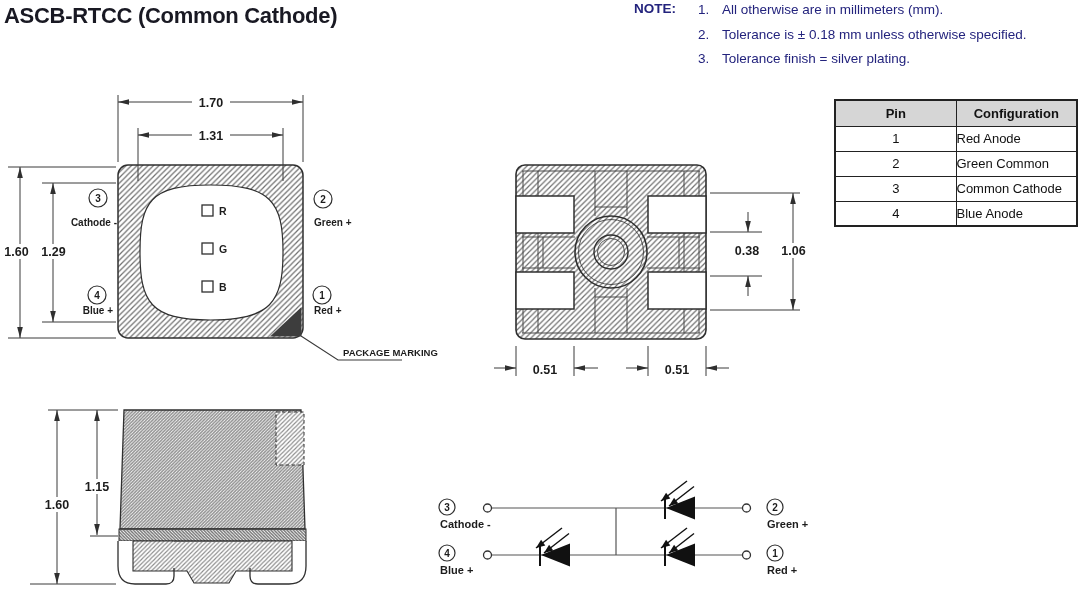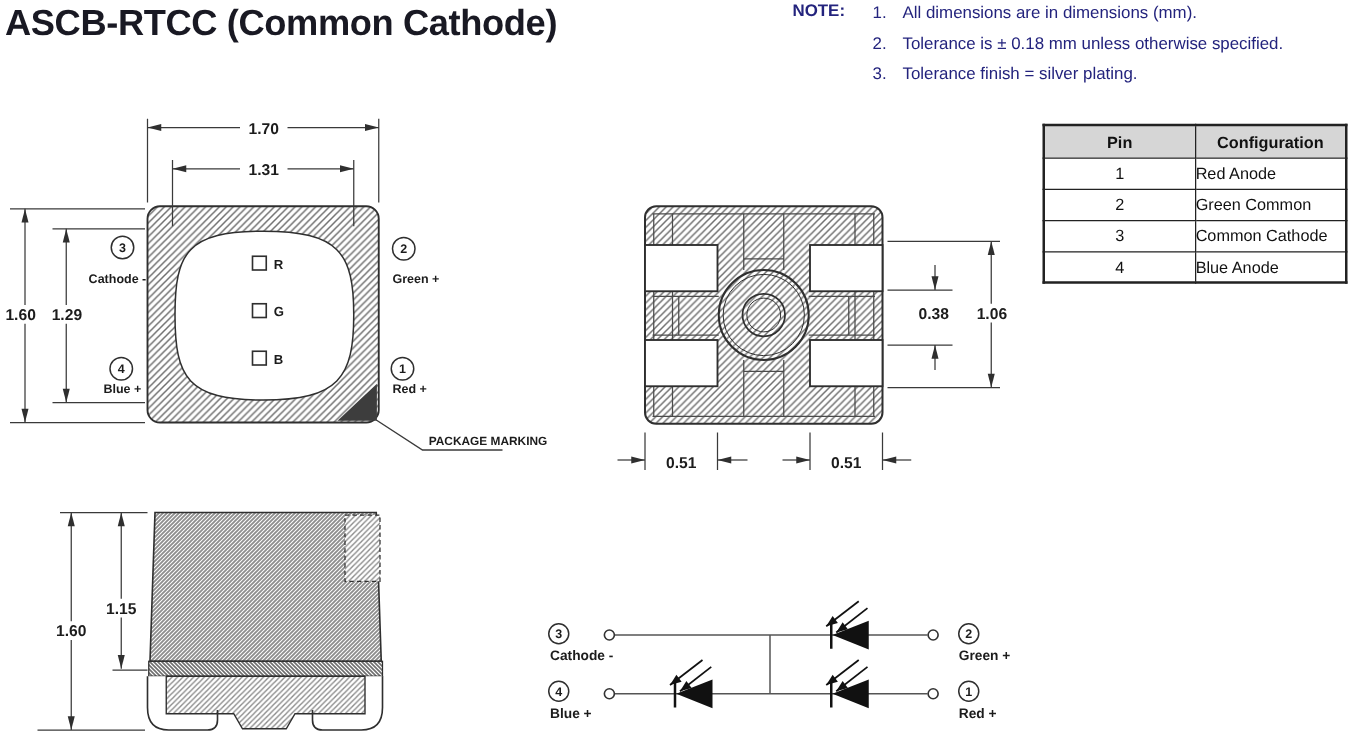--- a/index.html
+++ b/index.html
@@ -9,21 +9,21 @@
     --table-header-bg:#d6d6d6;
   }
   *{box-sizing:border-box;margin:0;padding:0;}
   body{
     width:1080px;height:590px;background:#ffffff;position:relative;overflow:hidden;
     font-family:"Liberation Sans",sans-serif;
   }
   .stage{position:absolute;inset:0;width:1080px;height:590px;}
   svg{position:absolute;left:0;top:0;font-family:"Liberation Sans",sans-serif;}
   .title{
-    position:absolute;left:4px;top:3px;font-size:29px;font-weight:bold;
+    position:absolute;left:4px;top:3px;font-size:22px;font-weight:bold;
     color:var(--title-text);letter-spacing:-0.3px;white-space:nowrap;text-align:right;
   }
   .notes{position:absolute;left:602px;top:1px;display:flex;color:var(--note-text);font-size:13.5px;margin-left:32px;}
   .notes .heading{font-weight:bold;width:47px;margin-right:17px;white-space:nowrap;}
   .note-row{display:flex;margin-bottom:7.5px;line-height:17px;}
   .note-num{width:24px;flex:0 0 24px;}
   .note-text{white-space:nowrap;}
   table.pin-table{
     position:absolute;left:834px;top:99px;width:244px;border-collapse:collapse;
     font-size:13px;color:#111;table-layout:fixed;
@@ -46,21 +46,21 @@
 
 <div class="stage">
 
   <div class="title">ASCB-RTCC (Common Cathode)</div>
 
   <div class="notes">
     <span class="heading">NOTE:</span>
     <div>
       <div class="note-row">
         <span class="note-num">1.</span>
-        <span class="note-text">All dimensions are in dimensions (mm).</span>
+        <span class="note-text">All otherwise are in millimeters (mm).</span>
       </div>
       <div class="note-row">
         <span class="note-num">2.</span>
         <span class="note-text">Tolerance is ± 0.18 mm unless otherwise specified.</span>
       </div>
       <div class="note-row">
         <span class="note-num">3.</span>
         <span class="note-text">Tolerance finish = silver plating.</span>
       </div>
     </div>

